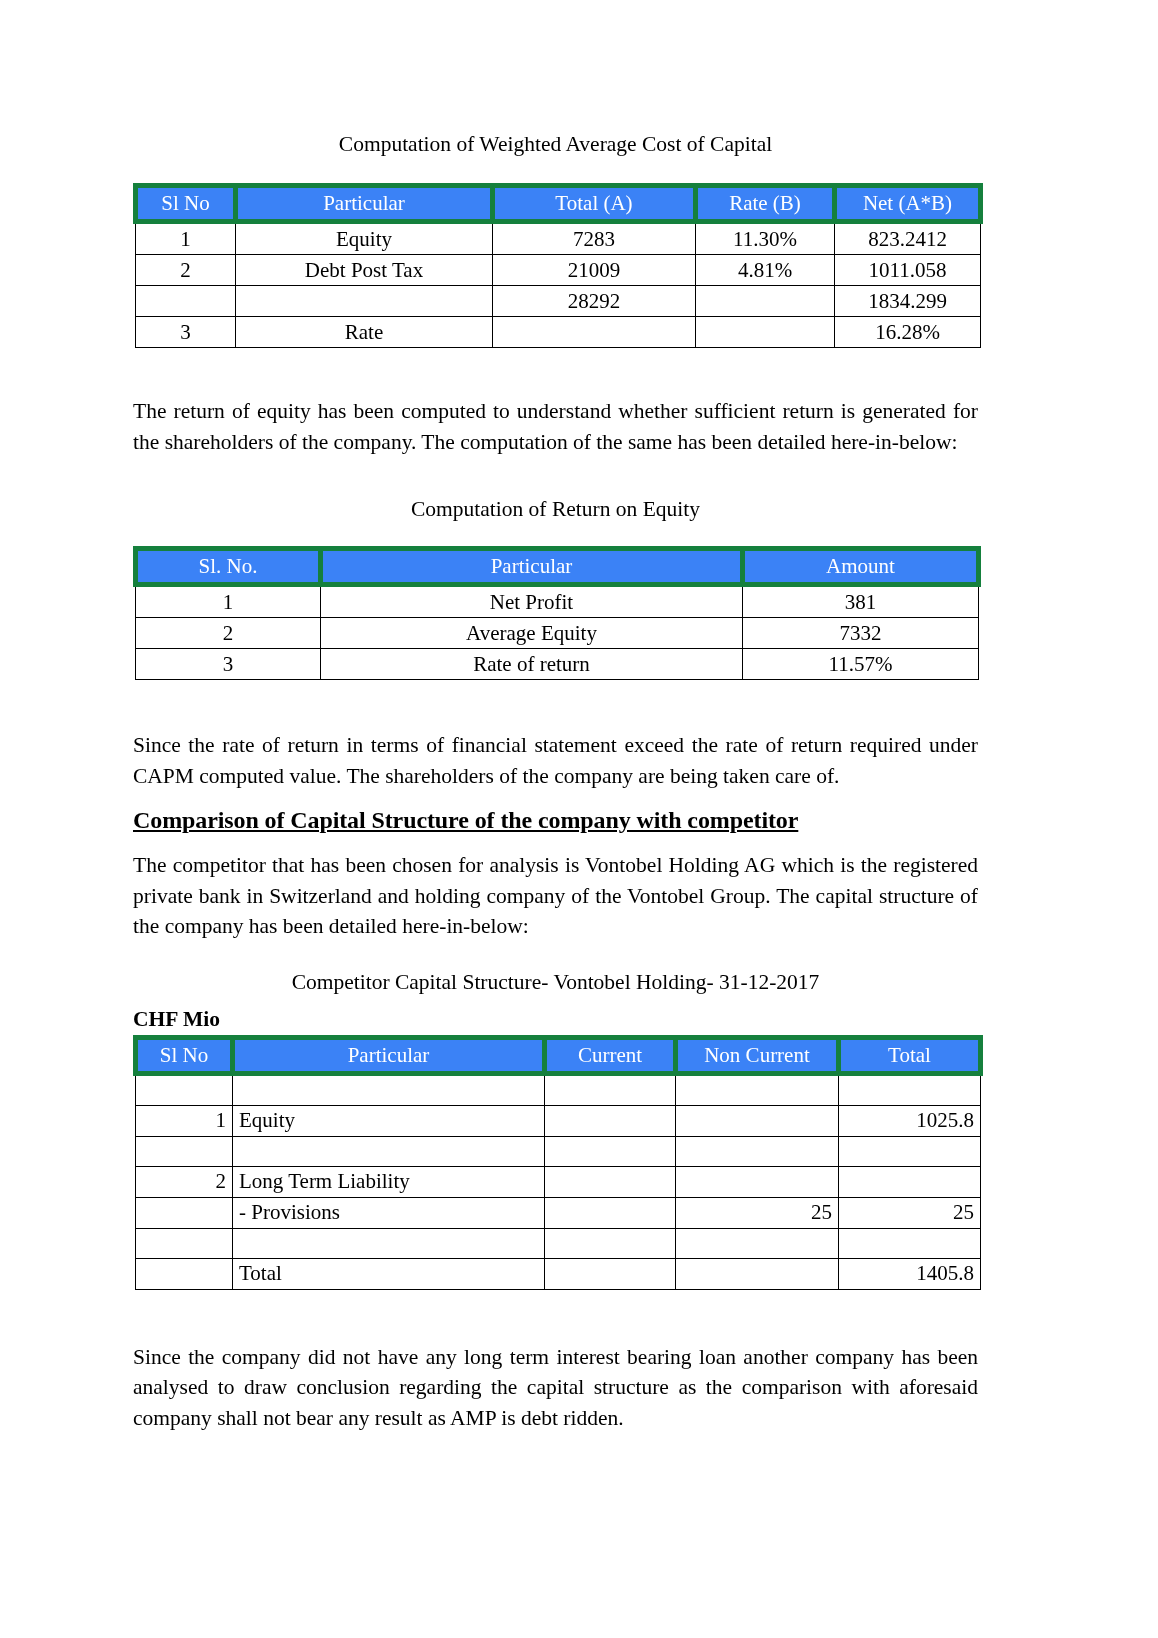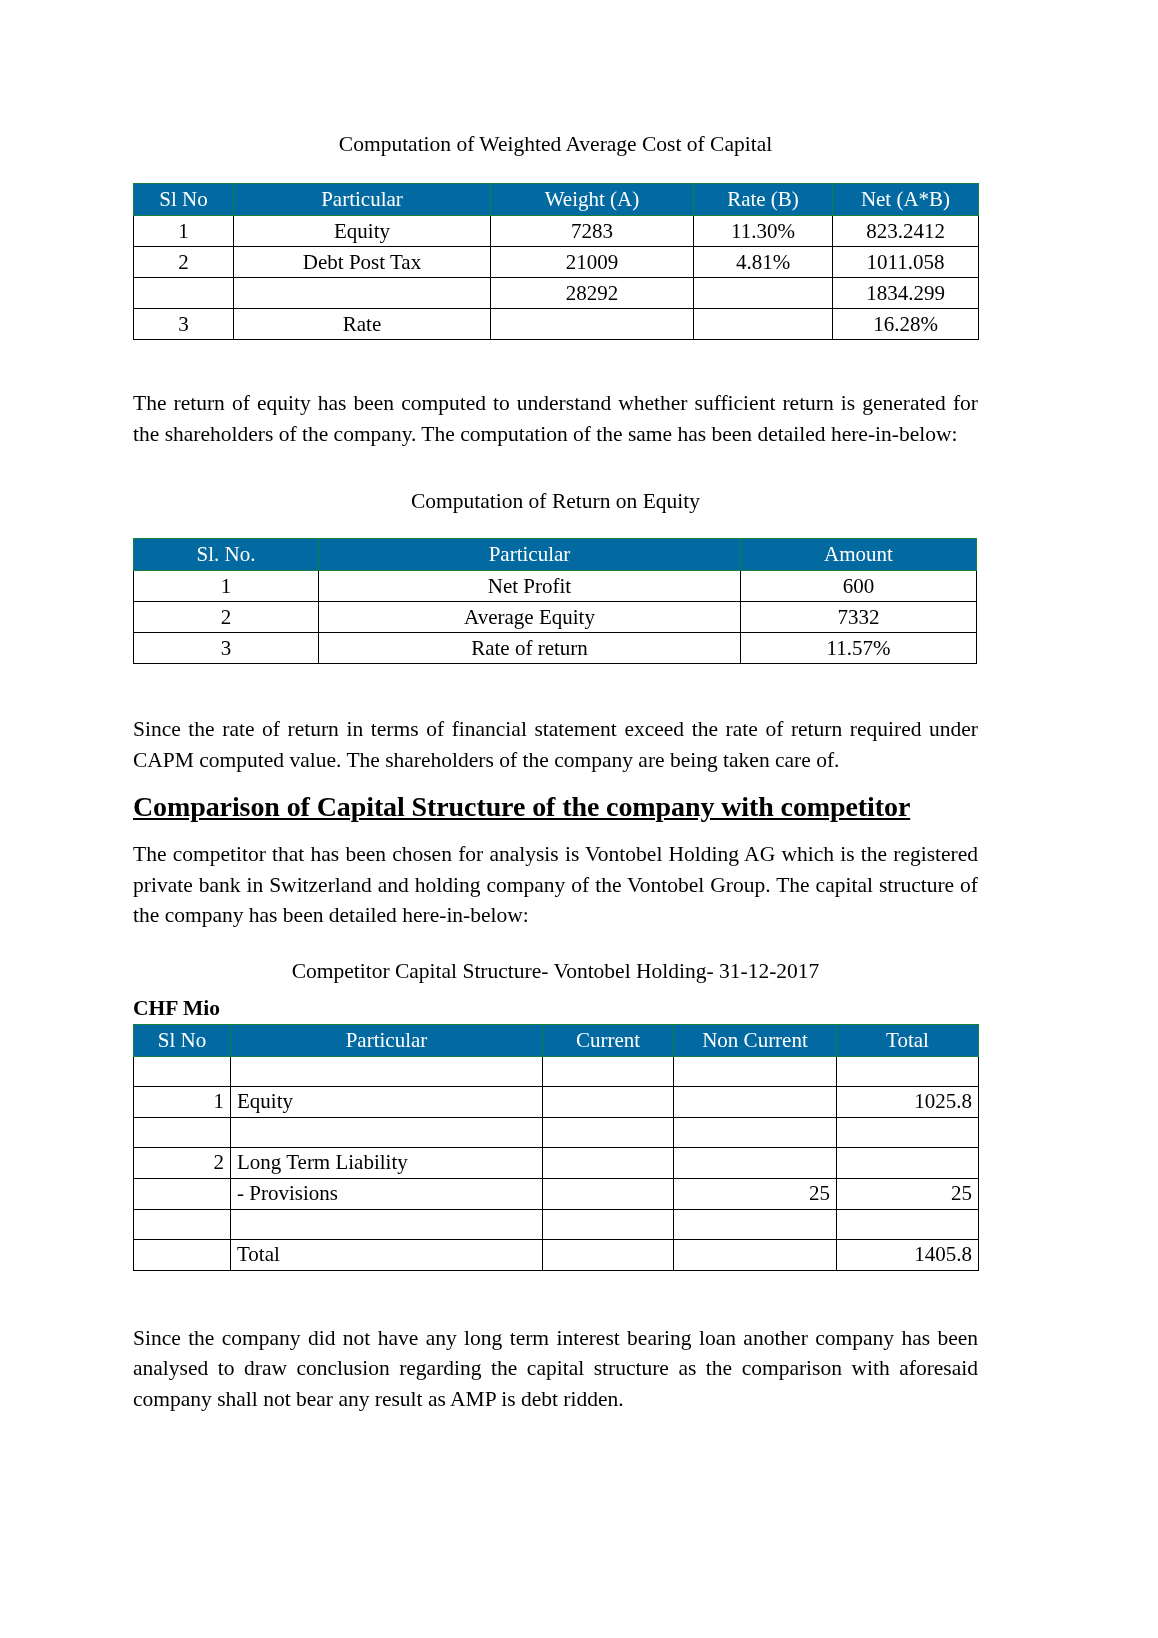--- a/index.html
+++ b/index.html
@@ -28,21 +28,21 @@
   
   .caption {
     text-align: center;
     font-size: 21.5px;
     line-height: 1.35;
     margin: 0;
   }
   .caption.t1 { margin-bottom: 24px; }
 
   .section-heading {
-    font-size: 28px;
+    font-size: 24px;
     font-weight: bold;
     text-decoration: underline;
     margin: 0 0 16px 0;
     letter-spacing: -0.1px;
   }
 
   
   p.body-text {
     font-size: 21.5px;
     line-height: 1.42;
@@ -60,24 +60,24 @@
   }
   table.doc-table td, table.doc-table th {
     border: 1px solid #000;
     padding: 1px 6px;
     font-weight: normal;
     vertical-align: middle;
     overflow: hidden;
     white-space: nowrap;
   }
   table.doc-table thead th {
-    background: #0369a1;
+    background: #3b82f6;
     color: #ffffff;
     text-align: center;
-    border: 1px solid #15803d;
+    border: 5px solid #15803d;
     padding: 3px 6px;
     font-size: 21px;
   }
   .c  { text-align: center; }
   .r  { text-align: right; }
   .l  { text-align: left; }
 
   
   #table-wacc { width: 845px; margin: 0 0 0 0; }
   #table-wacc tbody td { height: 28px; }
@@ -119,21 +119,21 @@
         <col style="width:100px">
         <col style="width:257px">
         <col style="width:203px">
         <col style="width:139px">
         <col style="width:146px">
       </colgroup>
       <thead>
         <tr>
           <th>Sl No</th>
           <th>Particular</th>
-          <th>Weight (A)</th>
+          <th>Total (A)</th>
           <th>Rate (B)</th>
           <th>Net (A*B)</th>
         </tr>
       </thead>
       <tbody>
         <tr>
           <td class="c">1</td>
           <td class="c">Equity</td>
           <td class="c">7283</td>
           <td class="c">11.30%</td>
@@ -184,21 +184,21 @@
         <tr>
           <th>Sl. No.</th>
           <th>Particular</th>
           <th>Amount</th>
         </tr>
       </thead>
       <tbody>
         <tr>
           <td class="c">1</td>
           <td class="c">Net Profit</td>
-          <td class="c">600</td>
+          <td class="c">381</td>
         </tr>
         <tr>
           <td class="c">2</td>
           <td class="c">Average Equity</td>
           <td class="c">7332</td>
         </tr>
         <tr>
           <td class="c">3</td>
           <td class="c">Rate of return</td>
           <td class="c">11.57%</td>

